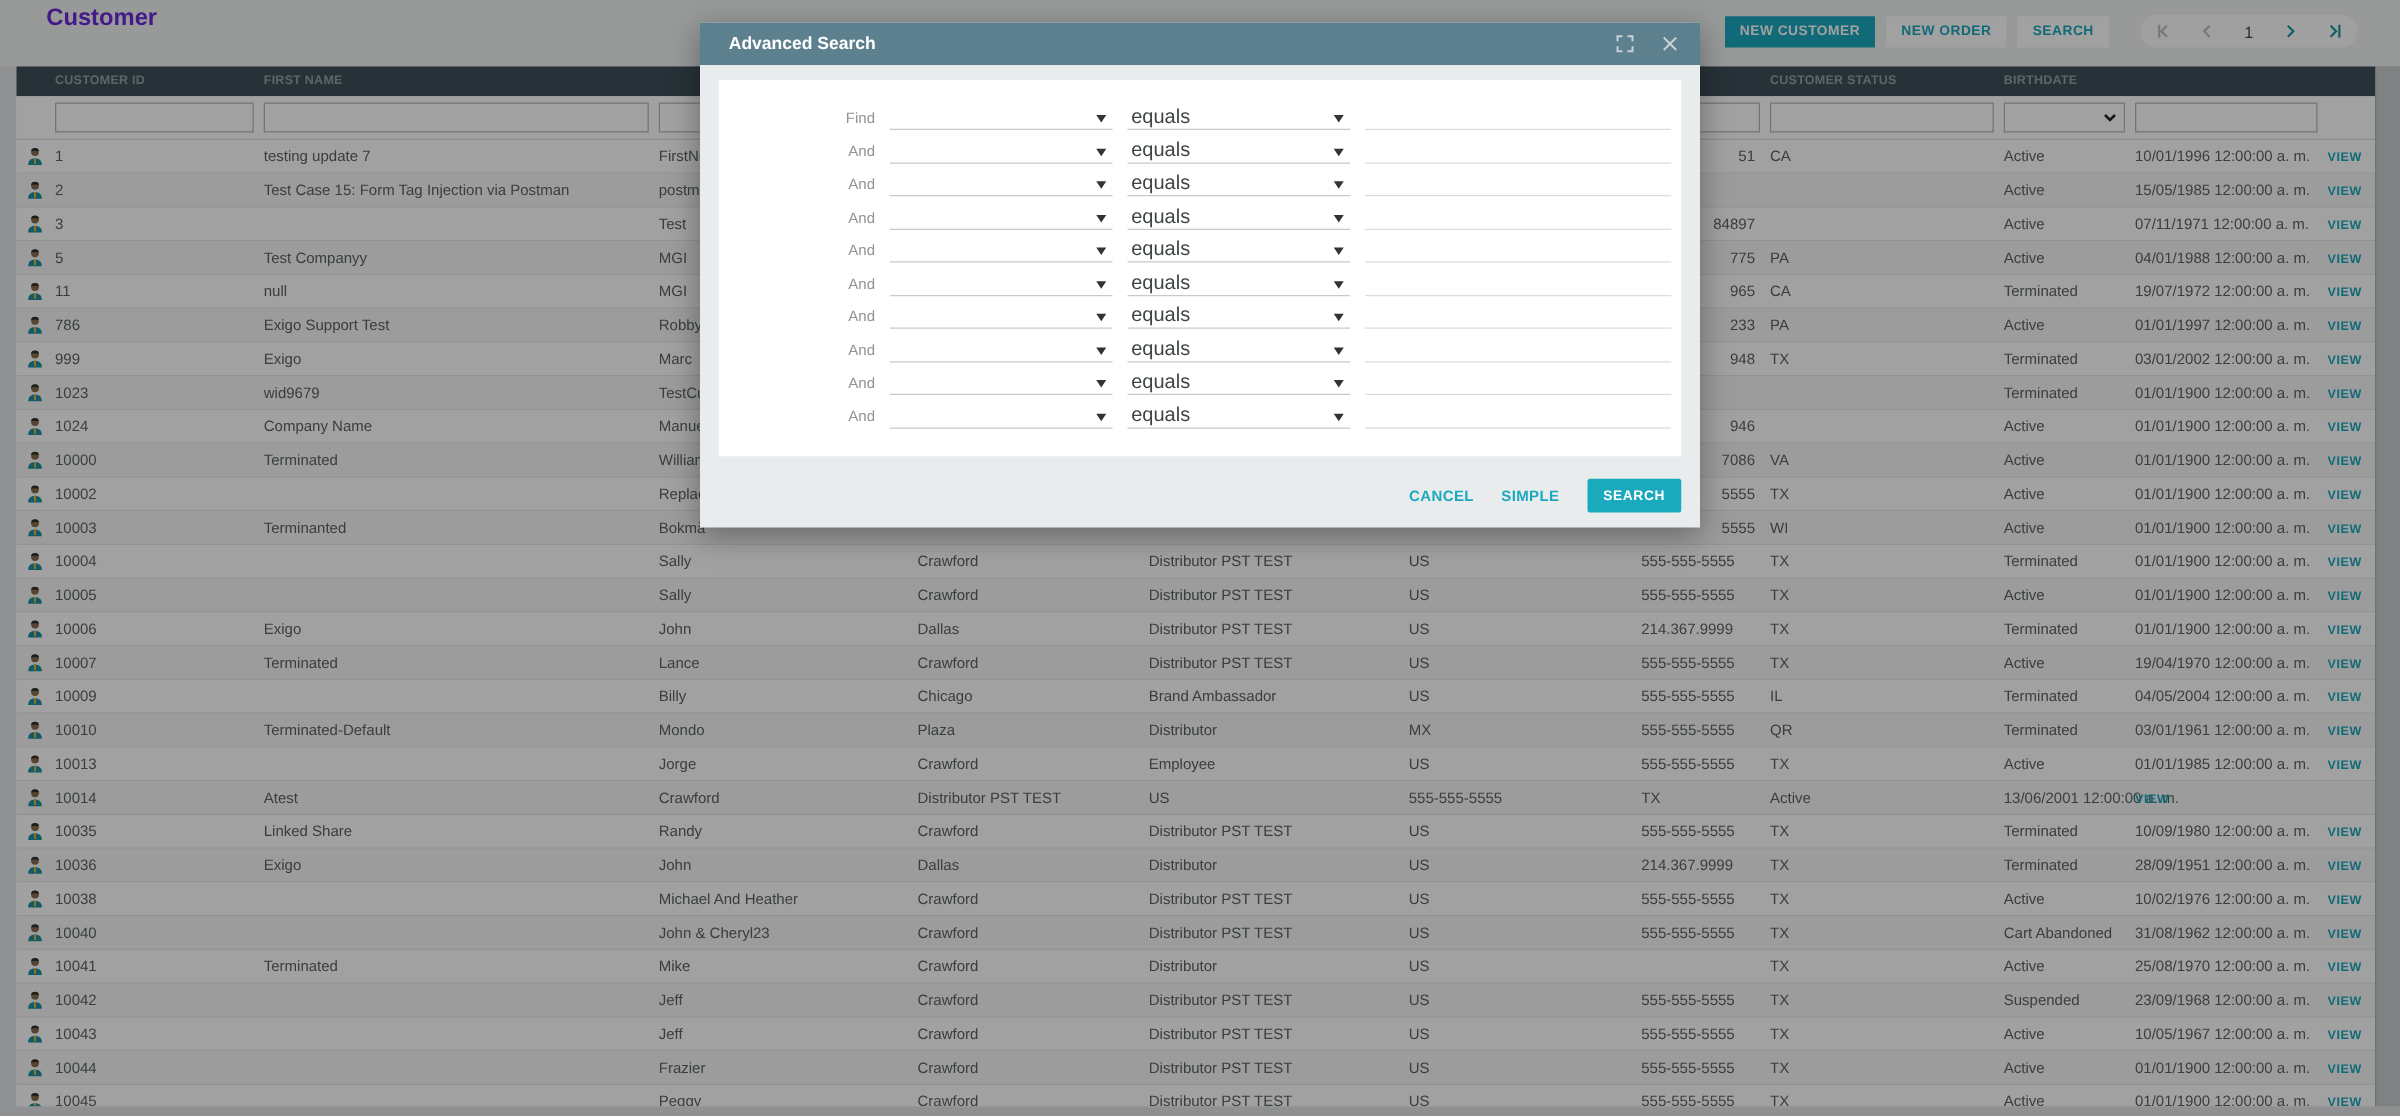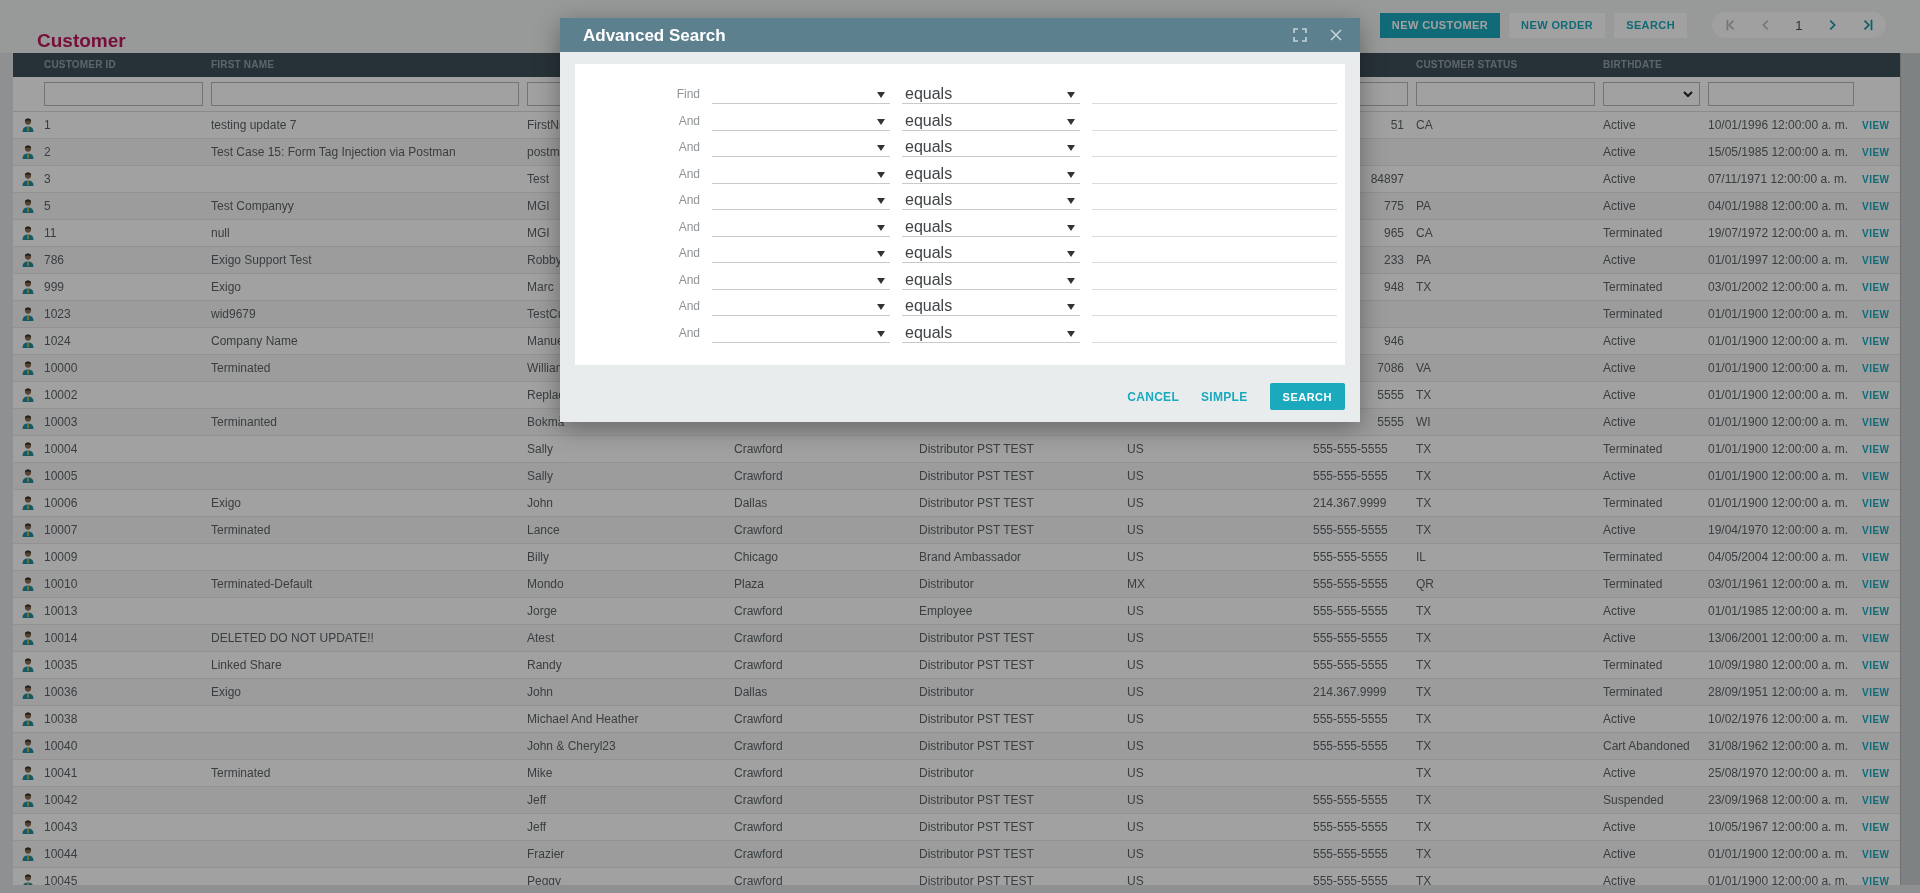--- a/index.html
+++ b/index.html
@@ -2,21 +2,21 @@
 <html style="--accent: #1ba9bd;"><head>
 <meta charset="utf-8">
 <style>
   * { margin:0; padding:0; box-sizing:border-box; }
   html,body { width:1920px; height:893px; overflow:hidden; background:#e3e5e6;
               font-family:"Liberation Sans", sans-serif; }
   :root { --accent:#1ba9bd; --hdr:#3e505a; }
 
   
   .topzone { position:absolute; left:0; top:0; width:1920px; height:53px; background:#f1f2f2; }
-  .page-title { position:absolute; left:37px; top:30px; font-size:19px; font-weight:bold; color:#be185d; }
+  .page-title { position:absolute; left:37px; top:4px; font-size:19px; font-weight:bold; color:#6d28d9; }
   .toolbar { position:absolute; top:12px; right:34px; display:flex; align-items:center; gap:9px; }
   .btn { height:25px; border:none; font-size:11px; font-weight:bold; letter-spacing:.4px;
          padding:0 12px; cursor:pointer; font-family:inherit; }
   .btn.primary { background:var(--accent); color:#fff; }
   .btn.light { background:#fff; color:var(--accent);text-align:center; }
   .pager { margin-left:16px; width:174px; height:26px; background:#fdfdfd; border-radius:13px;
            display:flex; align-items:center; justify-content:space-around; }
   .pager svg { display:block; }
   .pager .num { font-size:13px; color:#474c4f; }
 
@@ -45,21 +45,21 @@
   .scrolltrack { position:absolute; left:1900px; top:53px; width:20px; height:832px;
                  background:#caced0; border-left:1px solid #b0b4b6; }
 
   
   .dim { position:absolute; inset:0; background:rgba(0,0,0,0.37); z-index:50; }
 
   
   .modal { position:absolute; left:560px; top:18px; width:800px; height:404px; z-index:100;
            background:#e9eced; box-shadow:0 6px 24px rgba(0,0,0,.35); }
   .modal-header { height:34px; background:#5d808f; position:relative; }
-  .modal-title { position:absolute; left:23px; top:8px; font-size:17px; font-weight:bold; color:#fff; }
+  .modal-title { position:absolute; left:23px; top:8px; font-size:14px; font-weight:bold; color:#fff; }
   .mh-icon { position:absolute; top:9px; width:16px; height:16px; cursor:pointer; }
   .mh-icon.expand { right:52px; }
   .mh-icon.close { right:16px; }
   .modal-panel { margin:12px 15px 0 15px; height:301px; background:#fff; padding-top:17px; }
   .crit-row { height:26.5px; display:flex; align-items:center; }
   .crit-label { width:125px; text-align:right; font-size:12px; color:#8f9496; flex:none; }
   .ul-select { position:relative; height:20px; border-bottom:1px solid #c9c9c9; cursor:pointer;
                font-size:16px; color:#3f4447; line-height:20px; padding-left:3px; flex:none; }
   .ul-select .tri { position:absolute; right:5px; top:8px; width:0; height:0;
                     border-left:4.5px solid transparent; border-right:4.5px solid transparent;
@@ -572,21 +572,20 @@
   <div class="grid-row trow">
     <div class="td avatar-cell">
       <svg width="16" height="16" viewBox="0 0 16 16">
         <path d="M2.5 15 Q2.5 9.6 8 9.6 Q13.5 9.6 13.5 15 Z" fill="#1f8fa3"></path>
         <rect x="7.2" y="9.6" width="1.6" height="4.5" fill="#e0b73c"></rect>
         <circle cx="8" cy="4.6" r="3.1" fill="#8a6b4f"></circle>
         <path d="M4.9 4 Q5 1.4 8 1.4 Q11 1.4 11.1 4 Q8 3 4.9 4 Z" fill="#33302c"></path>
       </svg>
     </div>
     <div class="td">10014</div>
-    <div class="td">DELETED DO NOT UPDATE!!</div>
     <div class="td">Atest</div>
     <div class="td">Crawford</div>
     <div class="td">Distributor PST TEST</div>
     <div class="td">US</div>
     <div class="td phone-cell">555-555-5555</div>
     <div class="td">TX</div>
     <div class="td">Active</div>
     <div class="td">13/06/2001 12:00:00 a. m.</div>
     <div class="td"><span class="view-link">VIEW</span></div>
   </div>

